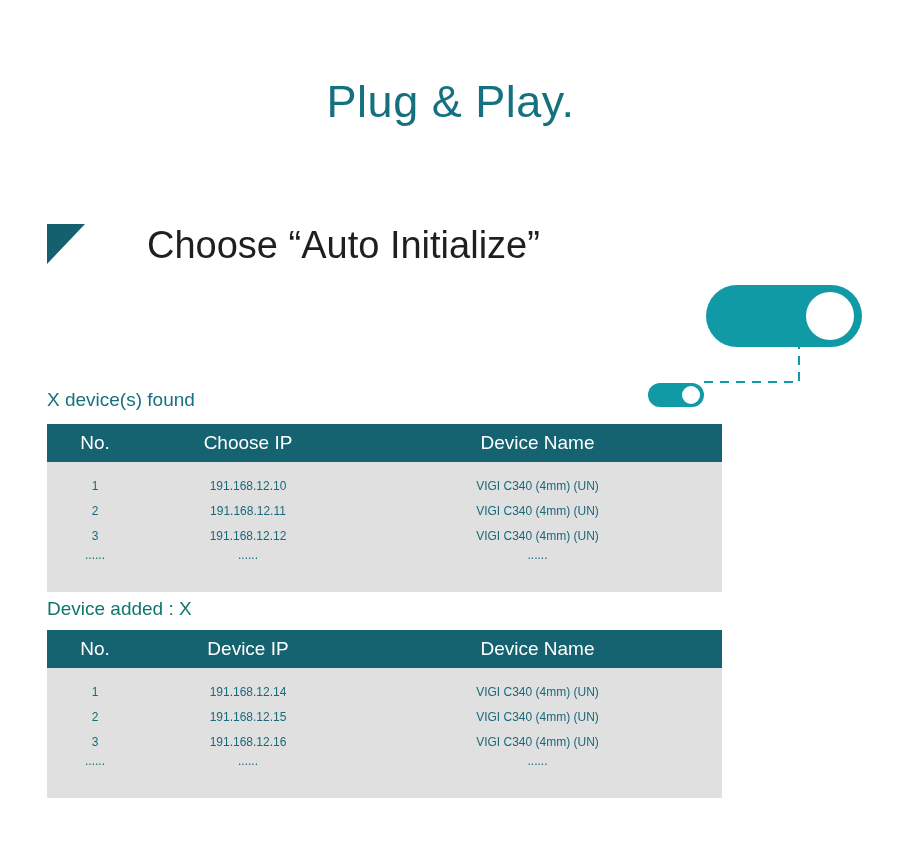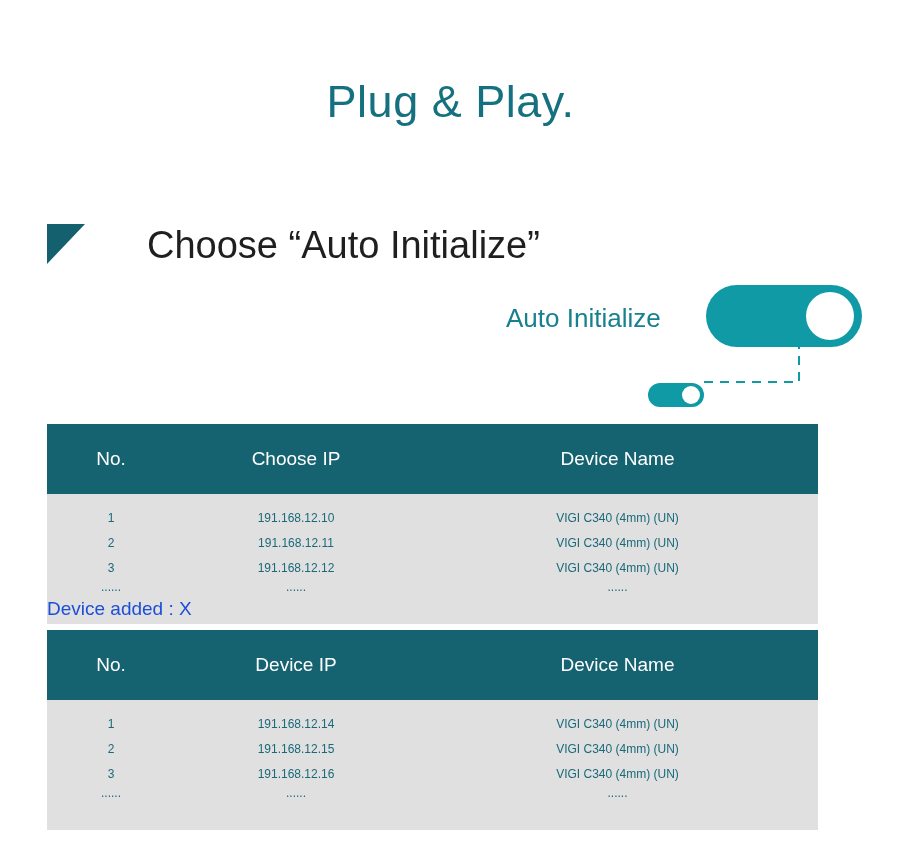--- a/index.html
+++ b/index.html
@@ -121,42 +121,42 @@
     left: 47px;
     font-size: 19px;
     color: #15717f;
     white-space: nowrap;
   }
   .added-text {
     position: absolute;
     top: 598px;
     left: 47px;
     font-size: 19px;
-    color: #1d4ed8;
+    color: #0f766e;
     white-space: nowrap;
   }
 
   
   .tbl {
     position: absolute;
     left: 47px;
     width: 675px;
     border-collapse: collapse;
     table-layout: fixed;
   }
   .tbl.one { top: 424px; }
   .tbl.two { top: 630px; }
 
   .tbl thead th {
     background: #156270;
     color: #ffffff;
     font-size: 19px;
     font-weight: 400;
     height: 38px;
-    padding: 16px;
+    padding: 0;
     text-align: center;
   }
   .tbl tbody {
     background: #e0e0e0;
   }
   .tbl tbody td {
     color: #19697a;
     font-size: 12px;
     height: 25px;
     padding: 0;
@@ -176,34 +176,34 @@
 
   <div class="main-title">Plug &amp; Play.</div>
 
   <div class="section-heading">
     <svg class="tri-bullet" viewBox="0 0 38 40">
       <path d="M0 0 L38 0 L0 40 Z" fill="#15606e"></path>
     </svg>
     <span class="section-heading-text">Choose “Auto Initialize”</span>
   </div>
 
-  <div class="auto-init-label">Auto Initialize</div>
 
   <div class="toggle-big">
     <div class="knob"></div>
   </div>
 
   <svg class="dash-connector" viewBox="0 0 120 62">
     <path d="M99 0 L99 42 L4 42" fill="none" stroke="#109aa6" stroke-width="2" stroke-dasharray="9,7"></path>
   </svg>
 
   <div class="toggle-small">
     <div class="knob"></div>
   </div>
 
+  <div class="found-text">X device(s) found</div>
 
   <table class="tbl one">
     <thead>
       <tr>
         <th class="col-no">No.</th>
         <th class="col-ip">Choose IP</th>
         <th class="col-name">Device Name</th>
       </tr>
     </thead>
     <tbody>

